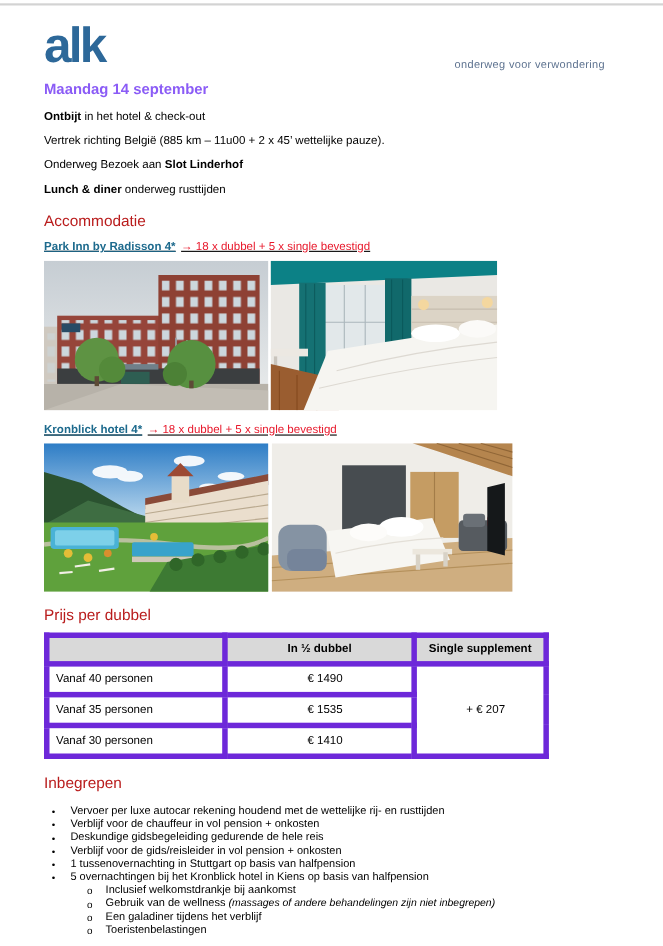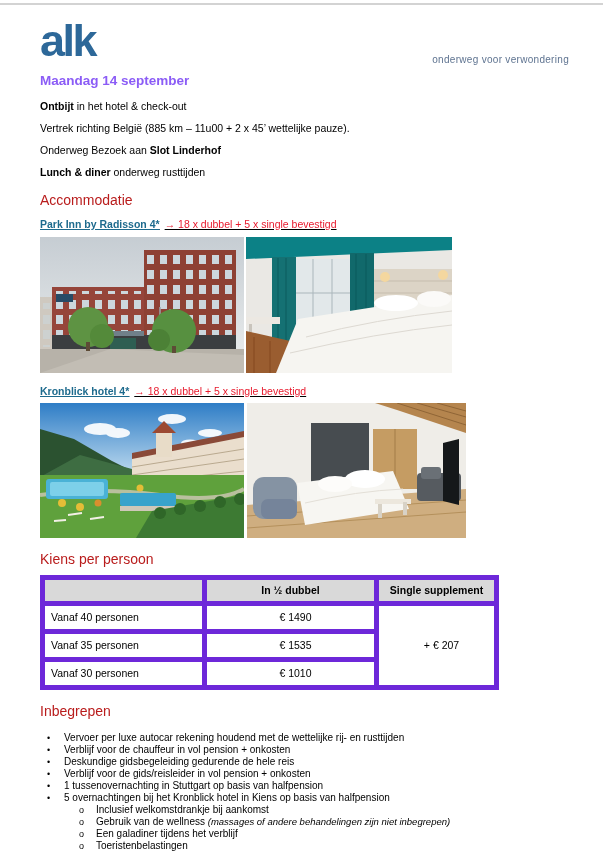--- a/index.html
+++ b/index.html
@@ -3,21 +3,21 @@
 <meta charset="utf-8">
 <style>
   html,body{margin:0;padding:0;}
   body{
     width:603px;height:860px;background:#ffffff;position:relative;overflow:hidden;
     font-family:"Liberation Sans",sans-serif;color:#000;
   }
   .top-line{position:absolute;top:3px;left:0;width:603px;height:2px;background:#d3d3d3;}
   .page{padding:20px 40px 0 40px;}
   .logo{font-size:45px;font-weight:bold;color:#2d6899;letter-spacing:-2.5px;line-height:.95;}
-  .tagline{position:absolute;top:54px;right:34px;font-size:10px;color:#5e7390;letter-spacing:.3px;}
+  .tagline{position:absolute;top:54px;right:53px;font-size:10px;color:#5e7390;letter-spacing:.3px;}
   .date-heading{margin:10px 0 0 0;font-size:13.5px;font-weight:bold;color:#8b5cf6;}
   .intro p{margin:11px 0;font-size:10.5px;line-height:11px;}
   .intro p:first-child{margin-top:13px;}
   h2.section{margin:14px 0 0 0;font-size:14px;font-weight:normal;color:#b91c1c;}
   .hotel-line{margin:10px 0 0 0;font-size:10.5px;line-height:12px;text-decoration:underline;}
   .hotel-link{color:#1d6a8d;font-weight:bold;text-decoration:underline;cursor:pointer;}
   .hotel-note{color:#e8192c;margin-left:5px;}
   .photo-row{display:flex;margin-top:7px;}
   .photo-row svg{display:block;}
   .photo-gap2{margin-left:2px;}
@@ -213,21 +213,21 @@
       <ellipse cx="88" cy="81" rx="17" ry="8" fill="#fdfcfa"></ellipse>
       <path d="M58 100 Q110 88 156 86" stroke="#e3dfd7" fill="none"></path>
       <rect x="128" y="96" width="36" height="5" fill="#ece7dd"></rect>
       <rect x="131" y="101" width="4" height="14" fill="#d8d2c6"></rect>
       <rect x="156" y="99" width="4" height="13" fill="#d8d2c6"></rect>
       <rect x="6" y="74" width="44" height="42" rx="11" fill="#8593a3"></rect>
       <rect x="14" y="96" width="36" height="20" rx="7" fill="#75849a"></rect>
     </svg>
   </div>
 
-  <h2 class="section" style="margin-top:13px">Kiens per persoon</h2>
+  <h2 class="section" style="margin-top:13px">Prijs per dubbel</h2>
 
   <table class="price">
     <colgroup>
         <col style="width:162px">
         <col style="width:172px">
         <col style="width:120px">
       </colgroup>
     <tbody>
         <tr class="head">
       <td></td>
@@ -238,21 +238,21 @@
       <td>Vanaf 40 personen</td>
       <td class="c">€ 1490</td>
       <td class="c" rowspan="3">+ € 207</td>
     </tr>
     <tr class="body">
       <td>Vanaf 35 personen</td>
       <td class="c">€ 1535</td>
     </tr>
     <tr class="body">
       <td>Vanaf 30 personen</td>
-      <td class="c">€ 1010</td>
+      <td class="c">€ 1410</td>
     </tr>
   </tbody>
     </table>
 
   <h2 class="section" style="margin-top:13px">Inbegrepen</h2>
 
   <div class="inc">
     <div class="li">
         <span class="m">•</span>
         <span class="t">Vervoer per luxe autocar rekening houdend met de wettelijke rij- en rusttijden</span>

